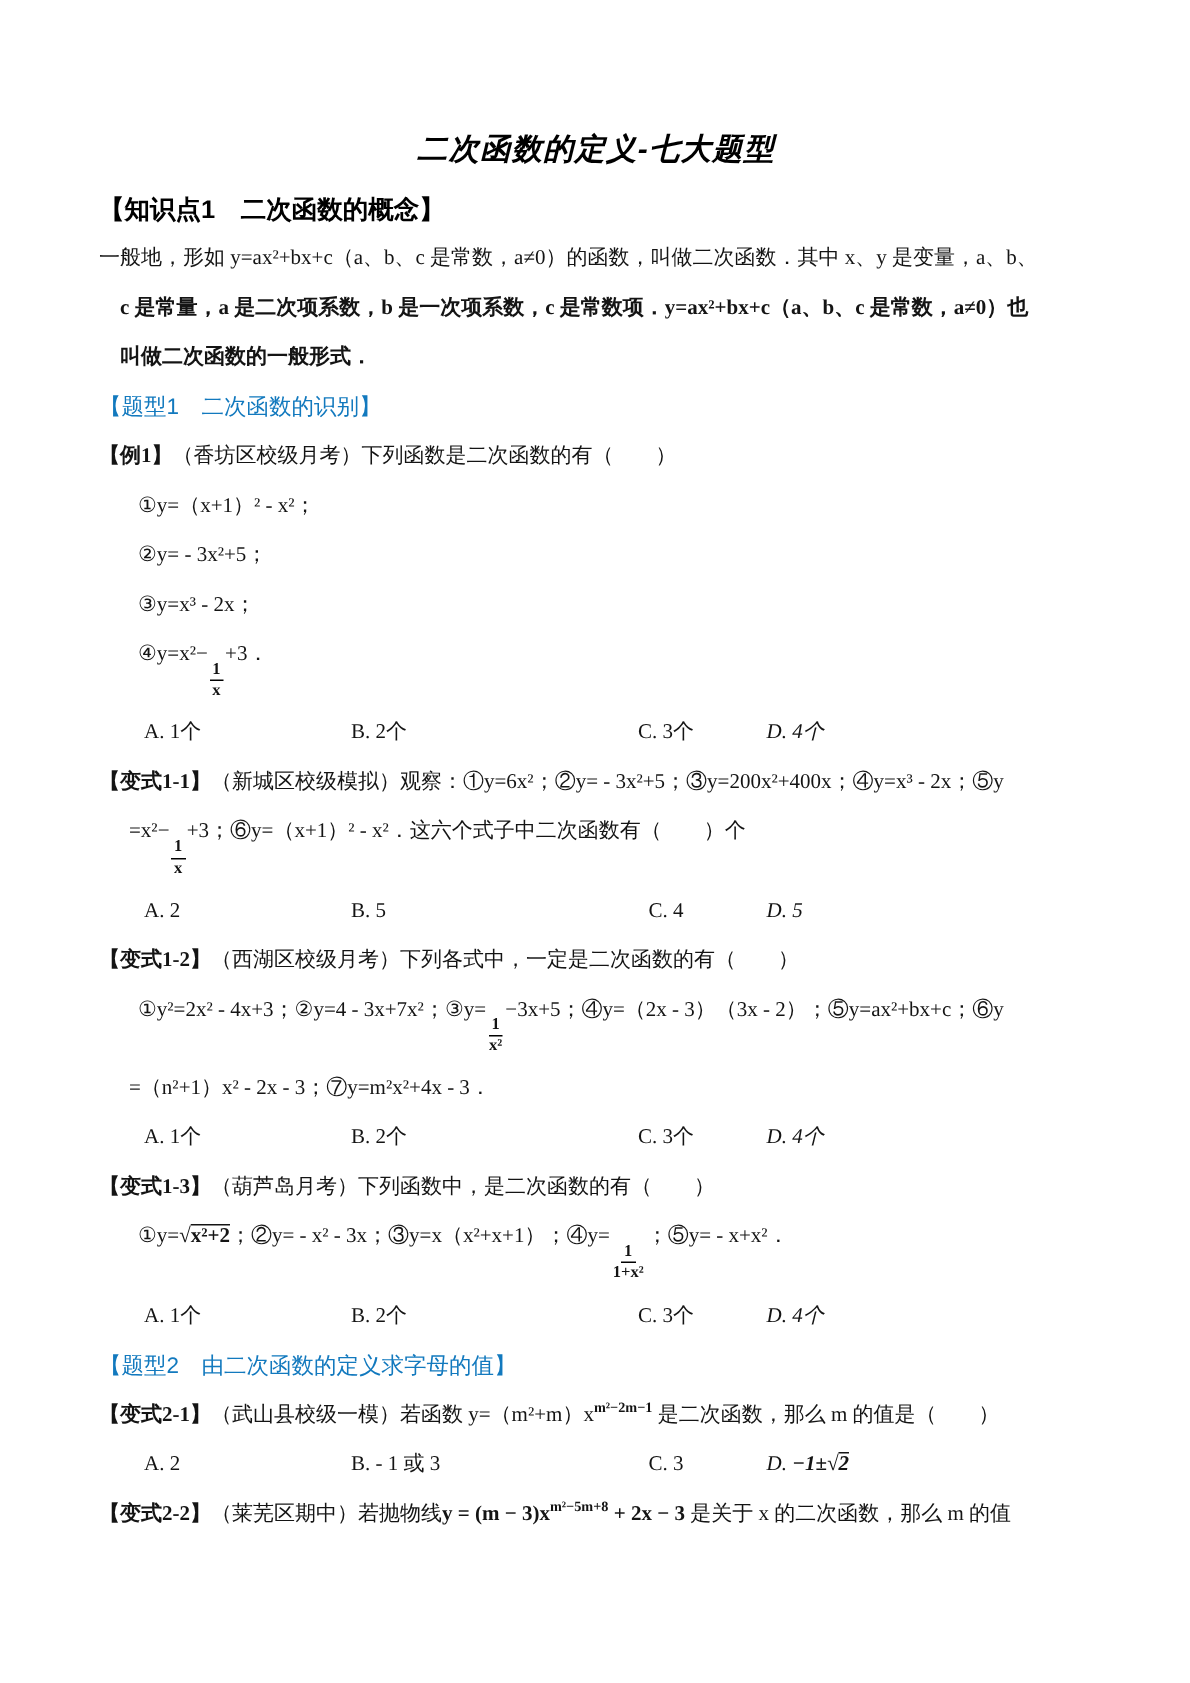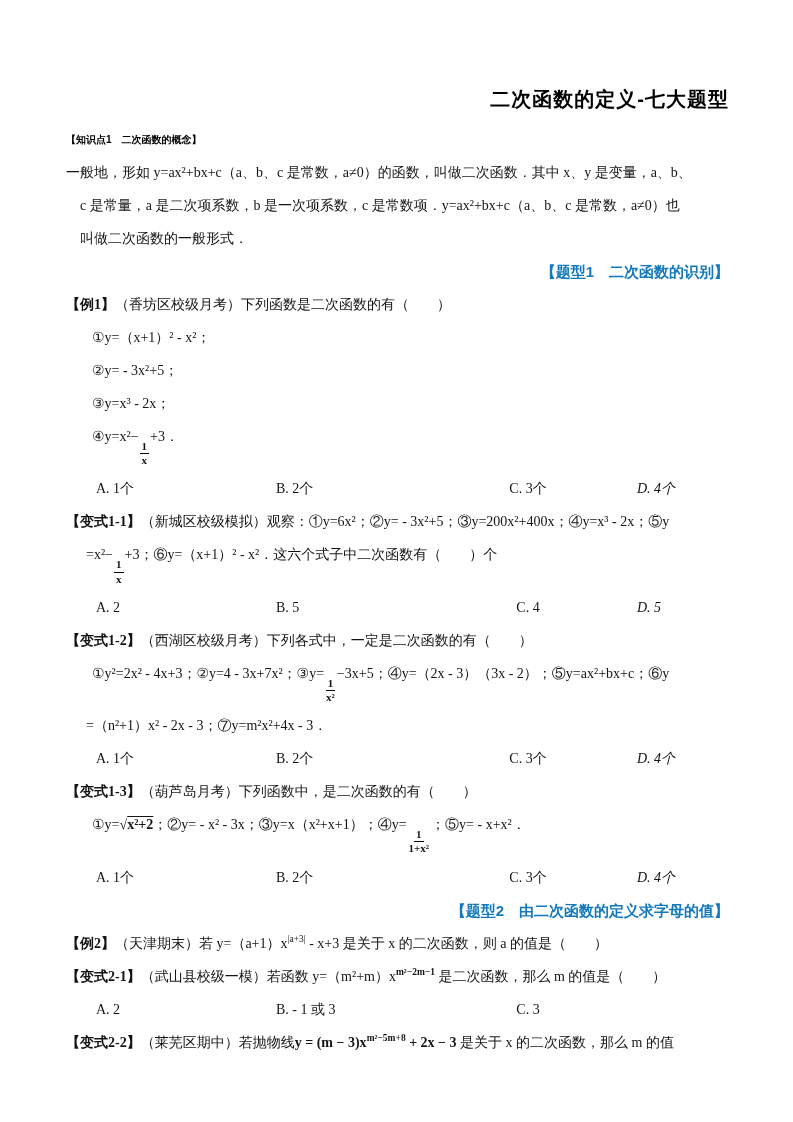--- a/index.html
+++ b/index.html
@@ -9,37 +9,37 @@
     width:793px; height:1122px;
     box-sizing:border-box;
     padding:86px 64px 0 66px;
     background:#ffffff;
     font-family:"Liberation Serif","DejaVu Serif",serif;
     font-size:14px; color:#141414;
     overflow:hidden;
   }
   .title {
     font-family:"Liberation Sans","DejaVu Sans",sans-serif;
-    font-size:20px; font-weight:700; text-align:right;
-    margin:0 0 16px 0; letter-spacing:1px; color:#000;
+    font-size:20px; font-weight:700; text-align:center;
+    margin:0 0 16px 0; letter-spacing:1px; color:#000;font-style:italic;
   }
   .line { line-height:22px; margin-bottom:11px; }
   .heading {
     font-family:"Liberation Sans","DejaVu Sans",sans-serif;
-    font-weight:700; font-size:10px; color:#000;
+    font-weight:700; font-size:17px; color:#000;
   }
   .topic {
     font-family:"Liberation Sans","DejaVu Sans",sans-serif;
-    font-weight:700; font-size:15px; color:var(--topic-blue);text-align:right;
+    font-weight:400; font-size:15px; color:var(--topic-blue);
   }
   .lbl { font-weight:700; }
-  .indent1 { padding-left:14px; }
+  .indent1 { padding-left:14px;font-weight:bold; }
   .item { padding-left:26px; }
   .cont { padding-left:20px; }
-  .opts { display:flex; padding-left:30px; line-height:22px; margin-bottom:11px;gap:42px; }
+  .opts { display:flex; padding-left:30px; line-height:22px; margin-bottom:11px; }
   .opt-a { width:138px; } .opt-b { width:143px; } .opt-c { width:134px;text-align:center; } .opt-d { flex:1;font-style:italic; }
   .frac {
     display:inline-flex; flex-direction:column; align-items:center;
     vertical-align:-9px; font-size:11px; line-height:1.2; font-weight:700;
     margin:0 1px;
   }
   .frac .fnum { border-bottom:1px solid #000; padding:0 2px; }
   .frac .fden { padding:0 1px; }
   sup.exp { font-size:9.5px; line-height:0; }
   .sqrt { font-weight:700; white-space:nowrap; }
@@ -107,24 +107,24 @@
       </span><span>；⑤y= - x+x²．</span></div>
   <div class="opts">
     <div class="opt-a">A. 1个</div>
     <div class="opt-b">B. 2个</div>
     <div class="opt-c">C. 3个</div>
     <div class="opt-d">D. 4个</div>
   </div>
 
   <div class="line topic">【题型2　由二次函数的定义求字母的值】</div>
 
-  <div class="line"><span class="lbl">【例2】</span><span>（天津期末）若 y=（a+1）x</span><sup class="exp">|a+3|</sup><span> - x+3 是关于 x 的二次函数，则 a 的值是（　　）</span></div>
 
   <div class="line"><span class="lbl">【变式2-1】</span><span>（武山县校级一模）若函数 y=（m²+m）x</span><sup class="exp bold-math">m²−2m−1</sup><span> 是二次函数，那么 m 的值是（　　）</span></div>
   <div class="opts">
     <div class="opt-a">A. 2</div>
     <div class="opt-b">B. - 1 或 3</div>
     <div class="opt-c">C. 3</div>
+    <div class="opt-d"><span>D. </span><span class="bold-math">−1±</span><span class="sqrt"><span>√</span><span class="radicand">2</span></span></div>
   </div>
 
   <div class="line"><span class="lbl">【变式2-2】</span><span>（莱芜区期中）若抛物线</span><span class="bold-math">y = (m − 3)x</span><sup class="exp bold-math">m²−5m+8</sup><span class="bold-math"> + 2x − 3 </span><span>是关于 x 的二次函数，那么 m 的值</span></div>
 
 </div>
 
 </body></html>

